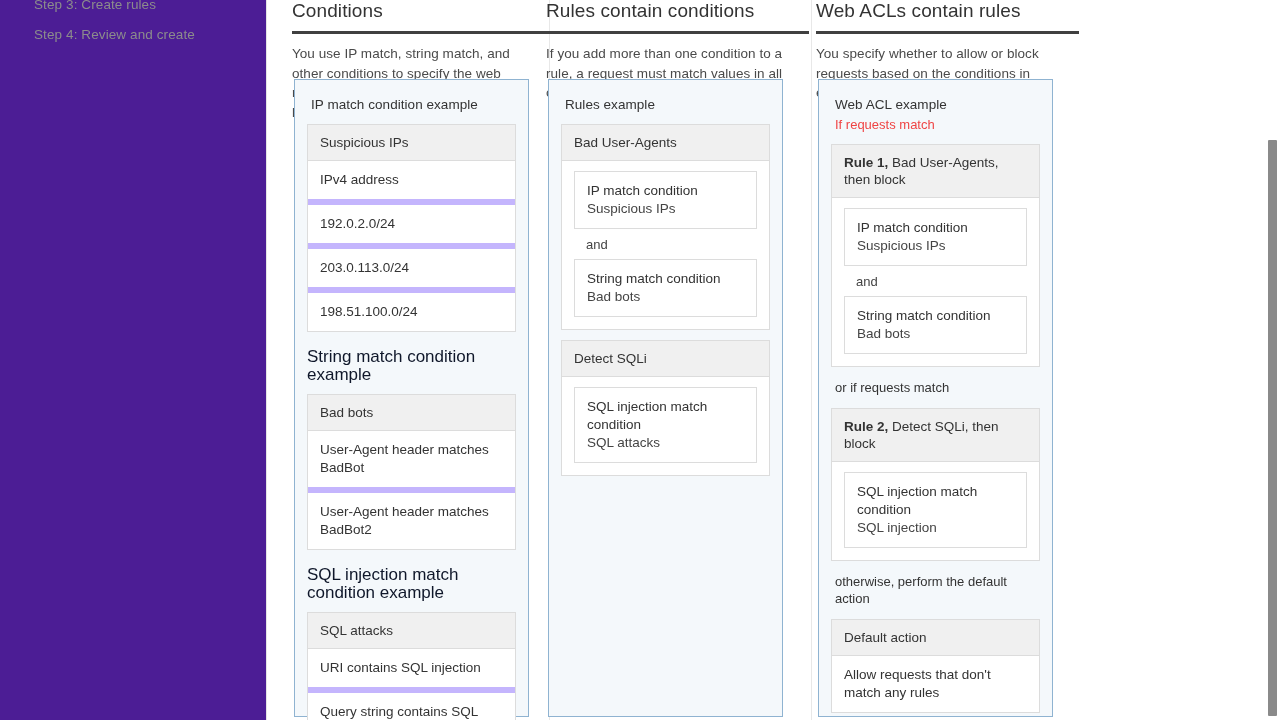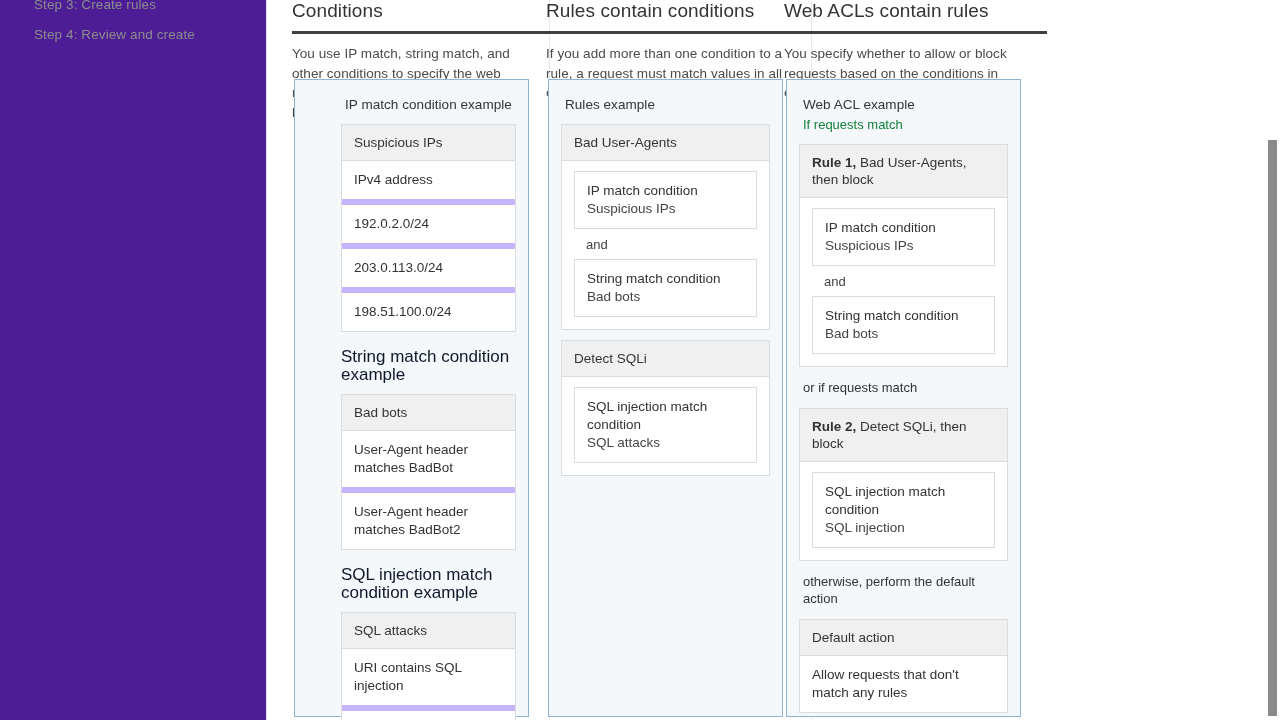--- a/index.html
+++ b/index.html
@@ -40,21 +40,21 @@
     width: 1012px; height: 720px;
   }
   .col {
     position: absolute;
     top: 0;
     width: 263px;
     height: 720px;
   }
   .col-1 { left: 24px;  width: 263px; }
   .col-2 { left: 278px; width: 263px; }
-  .col-3 { left: 516px; width: 263px; }
+  .col-3 { left: 548px; width: 263px; }
 
   .col-divider {
     position: absolute;
     top: 0; width: 1px; height: 720px;
     background: #e8e8e8;
   }
 
   .col-title {
     font-size: 19px;
     font-weight: 400;
@@ -75,35 +75,35 @@
   }
 
   
   .panel {
     position: absolute;
     left: 2px;
     width: 235px;
     background: #f4f8fb;
     border: 1px solid #8fb3d1;
   }
-  .panel-1 { top: 79px;  height: 638px; padding-left: 34px; }
+  .panel-1 { top: 79px;  height: 638px; }
   .panel-2 { top: 79px;  height: 638px; }
   .panel-3 { top: 79px;  height: 638px; }
 
   .panel-head {
     font-size: 13.5px;
     font-weight: 400;
     color: #333;
     line-height: 18px;
     padding: 16px 16px 0 16px;
     letter-spacing: .05px;
   }
   .panel-sub {
     font-size: 13px;
-    color: #15803d;
+    color: #ef4444;
     line-height: 18px;
     padding: 2px 16px 0 16px;
   }
 
   
   .card {
     background: #ffffff;
     border: 1px solid #dcdcdc;
     margin: 10px 12px 0 12px;
   }

